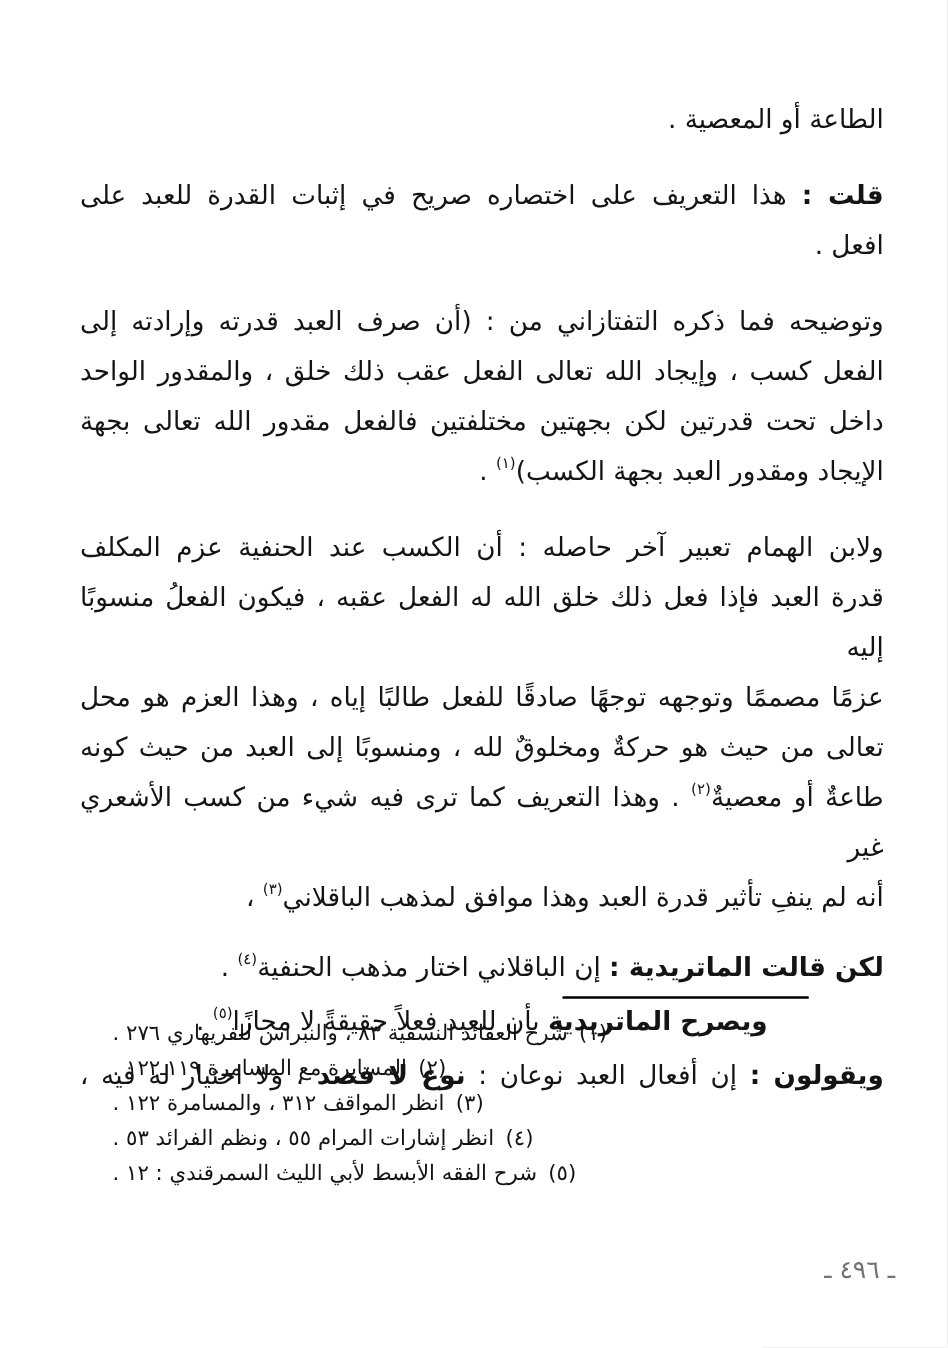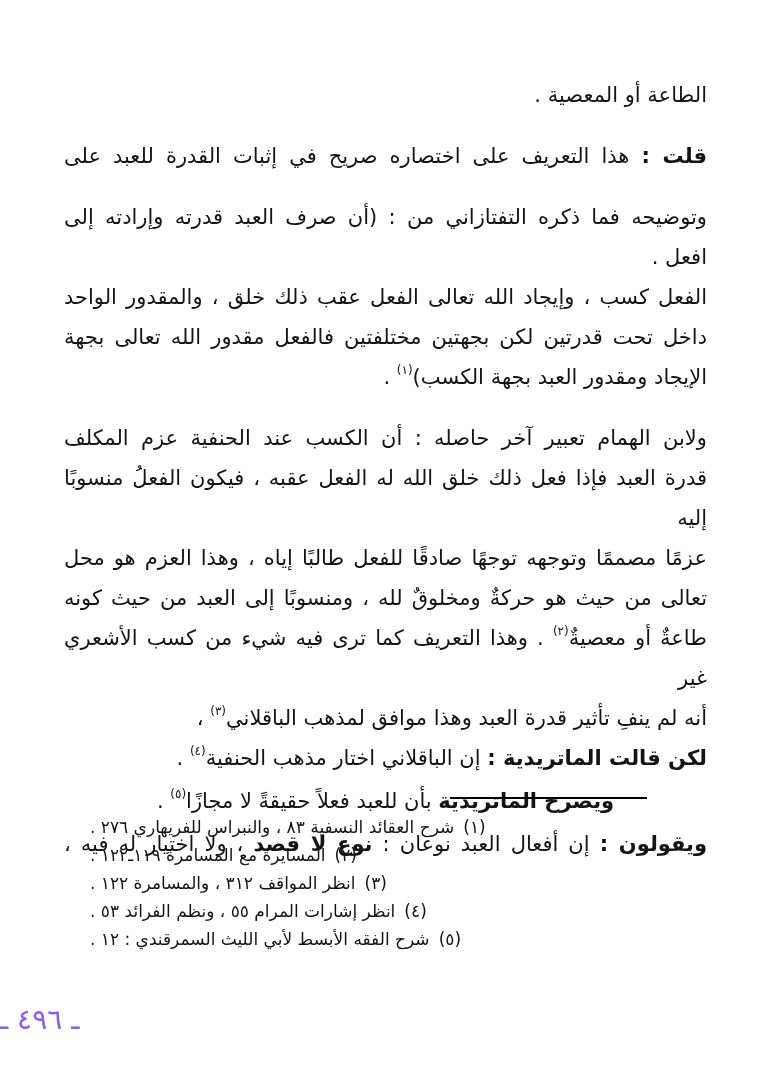--- a/index.html
+++ b/index.html
@@ -28,21 +28,21 @@
   .line { white-space: normal; }
   
   .full {
     text-align: justify;
     text-align-last: justify;
     text-justify: inter-word;
   }
   
   .p5 { margin-top: 21px; }
   .p3 { margin-top: 3px; text-align: center; }
-  .p0 { margin-top: 0; }
+  .p0 { margin-top: 16px; }
   .b { font-weight: 700; }
   sup.fnref {
     font-size: 12px;
     line-height: 0;
     position: relative;
     top: -2px;
     font-weight: 400;
   }
   
   .fn-sep {
@@ -60,39 +60,39 @@
     text-align: left;
     direction: rtl;
   }
   .fn { white-space: nowrap; }
   .fn-m { margin-left: 9px; }
   
   .page-number {
     position: absolute;
     top: 1003px;
     left: 0; right: 42px;
-    text-align: left;
-    font-size: 28px;
+    text-align: right;
+    font-size: 20px;
     letter-spacing: 2px;
-    color: #8b5cf6;
+    color: #737373;
   }
 </style>
 </head>
 <body>
 
 <div class="page">
 
   <div class="body-text">
 
     <div class="line"><span>الطاعة أو المعصية .</span></div>
 
     <div class="line full p5"><span class="b">قلت :</span><span> هذا التعريف على اختصاره صريح في إثبات القدرة للعبد على</span></div>
+    <div class="line"><span>افعل .</span></div>
+
     <div class="line full p5"><span>وتوضيحه فما ذكره التفتازاني من : (أن صرف العبد قدرته وإرادته إلى</span></div>
-
-    <div class="line"><span>افعل .</span></div>
     <div class="line full"><span>الفعل كسب ، وإيجاد الله تعالى الفعل عقب ذلك خلق ، والمقدور الواحد</span></div>
     <div class="line full"><span>داخل تحت قدرتين لكن بجهتين مختلفتين فالفعل مقدور الله تعالى بجهة</span></div>
     <div class="line"><span>الإيجاد ومقدور العبد بجهة الكسب)</span><sup class="fnref">(١)</sup><span> .</span></div>
 
     <div class="line full p5"><span>ولابن الهمام تعبير آخر حاصله : أن الكسب عند الحنفية عزم المكلف</span></div>
     <div class="line full"><span>قدرة العبد فإذا فعل ذلك خلق الله له الفعل عقبه ، فيكون الفعلُ منسوبًا إليه</span></div>
     <div class="line full"><span>عزمًا مصممًا وتوجهه توجهًا صادقًا للفعل طالبًا إياه ، وهذا العزم هو محل</span></div>
     <div class="line full"><span>تعالى من حيث هو حركةٌ ومخلوقٌ لله ، ومنسوبًا إلى العبد من حيث كونه</span></div>
     <div class="line full"><span>طاعةٌ أو معصيةٌ</span><sup class="fnref">(٢)</sup><span> . وهذا التعريف كما ترى فيه شيء من كسب الأشعري غير</span></div>
     <div class="line"><span>أنه لم ينفِ تأثير قدرة العبد وهذا موافق لمذهب الباقلاني</span><sup class="fnref">(٣)</sup><span> ،</span></div>

